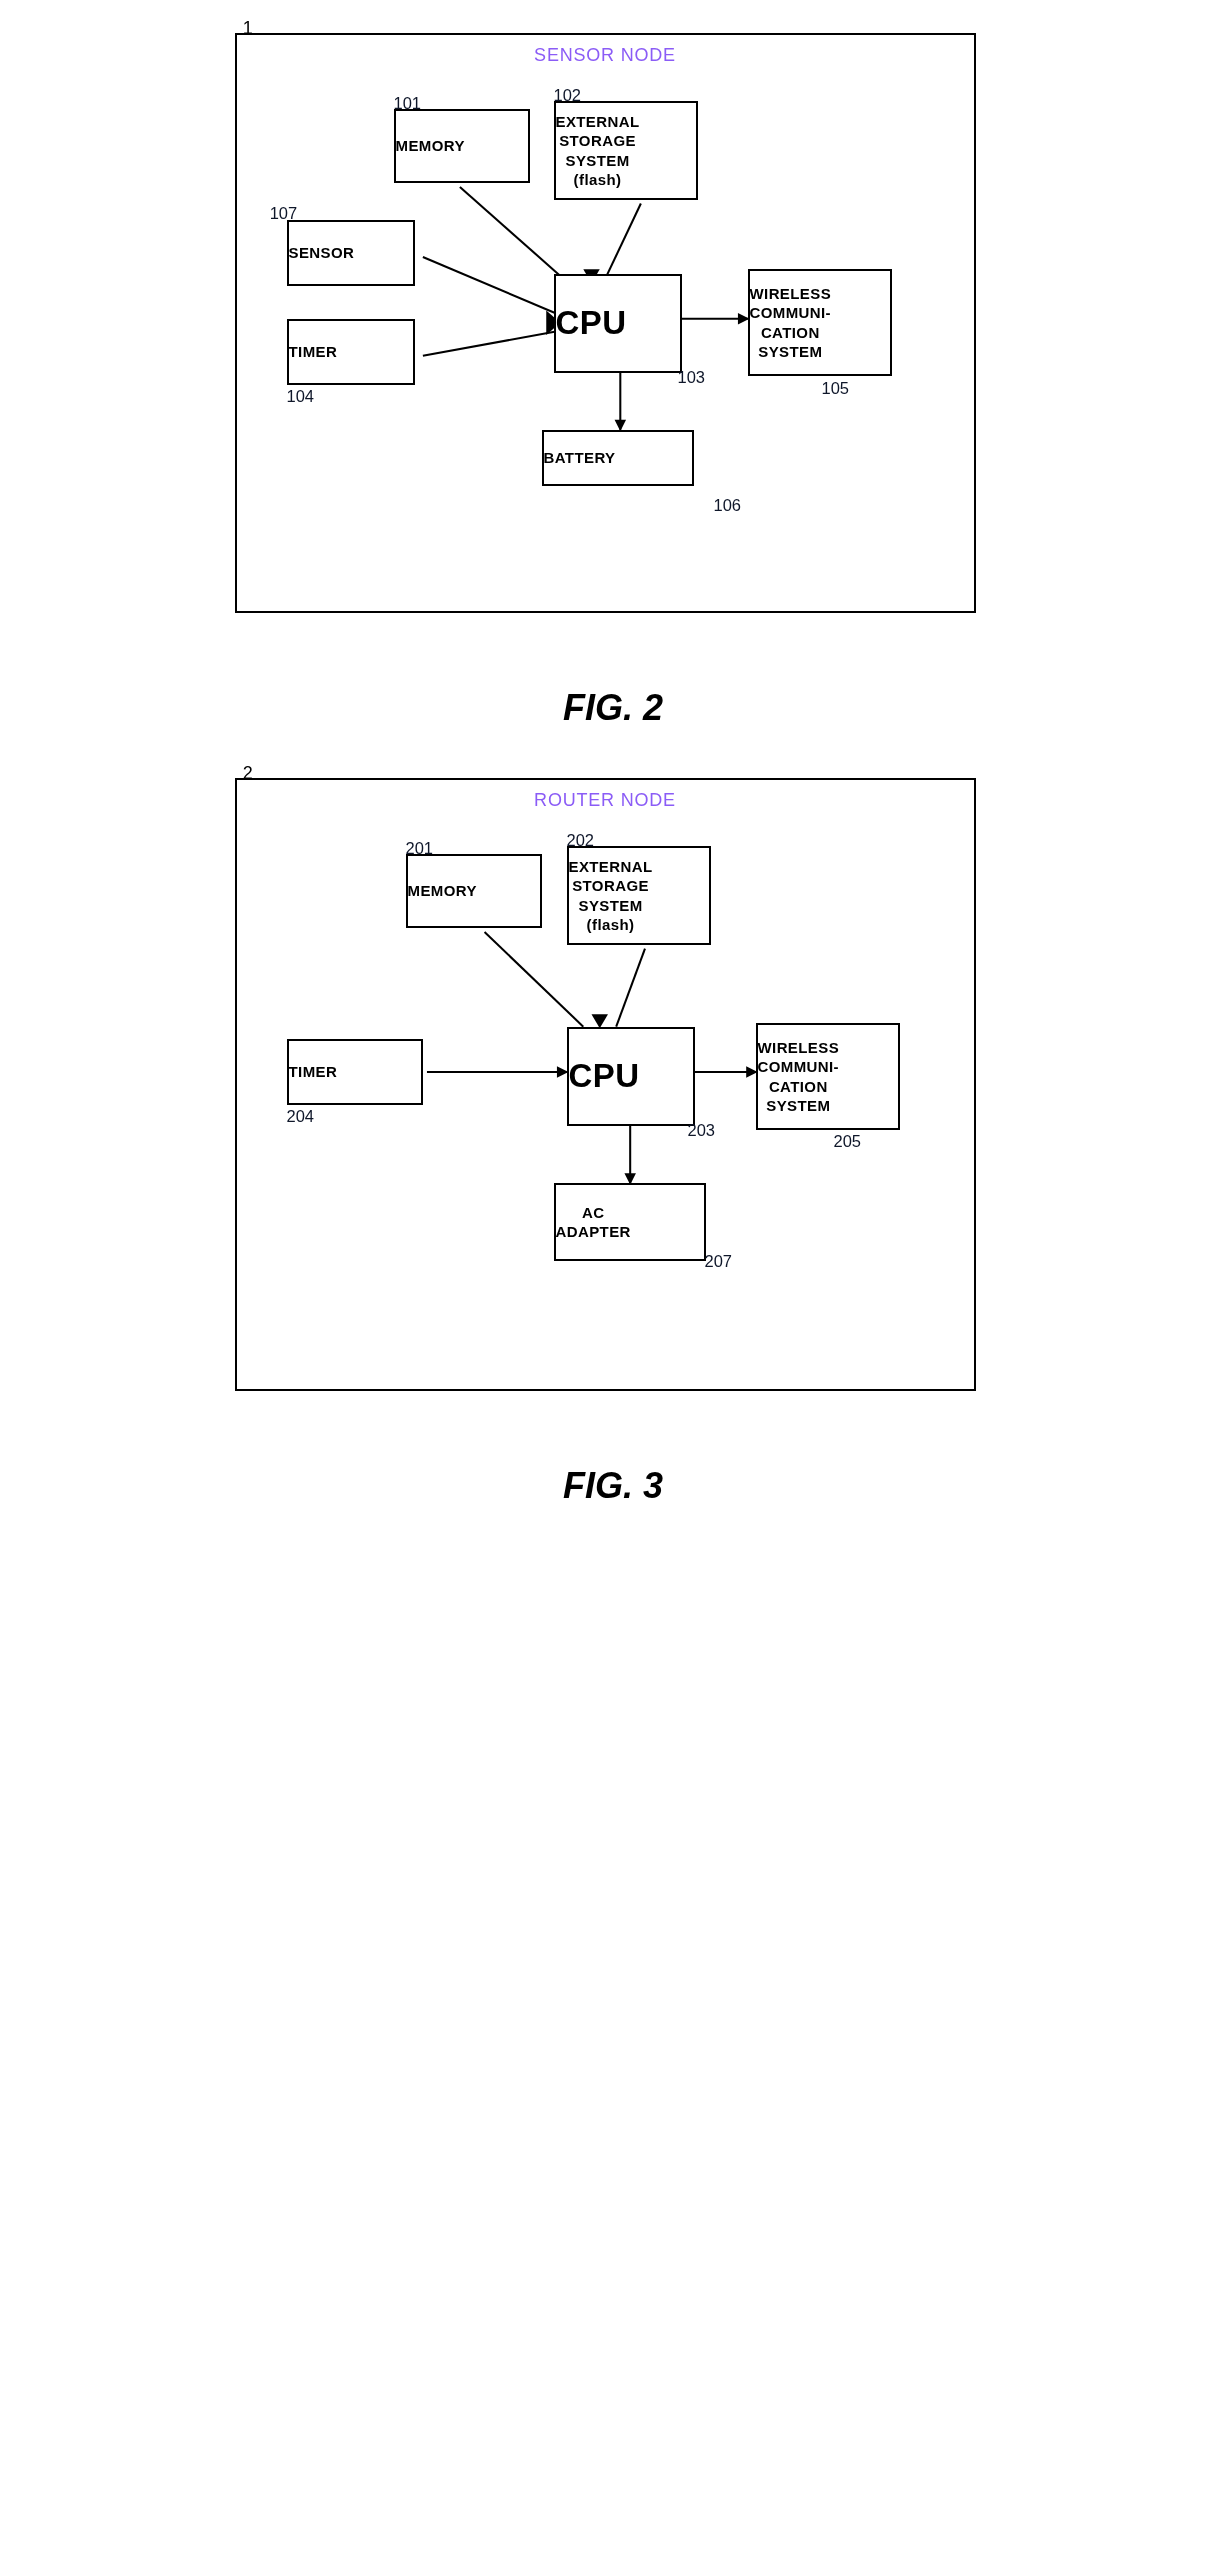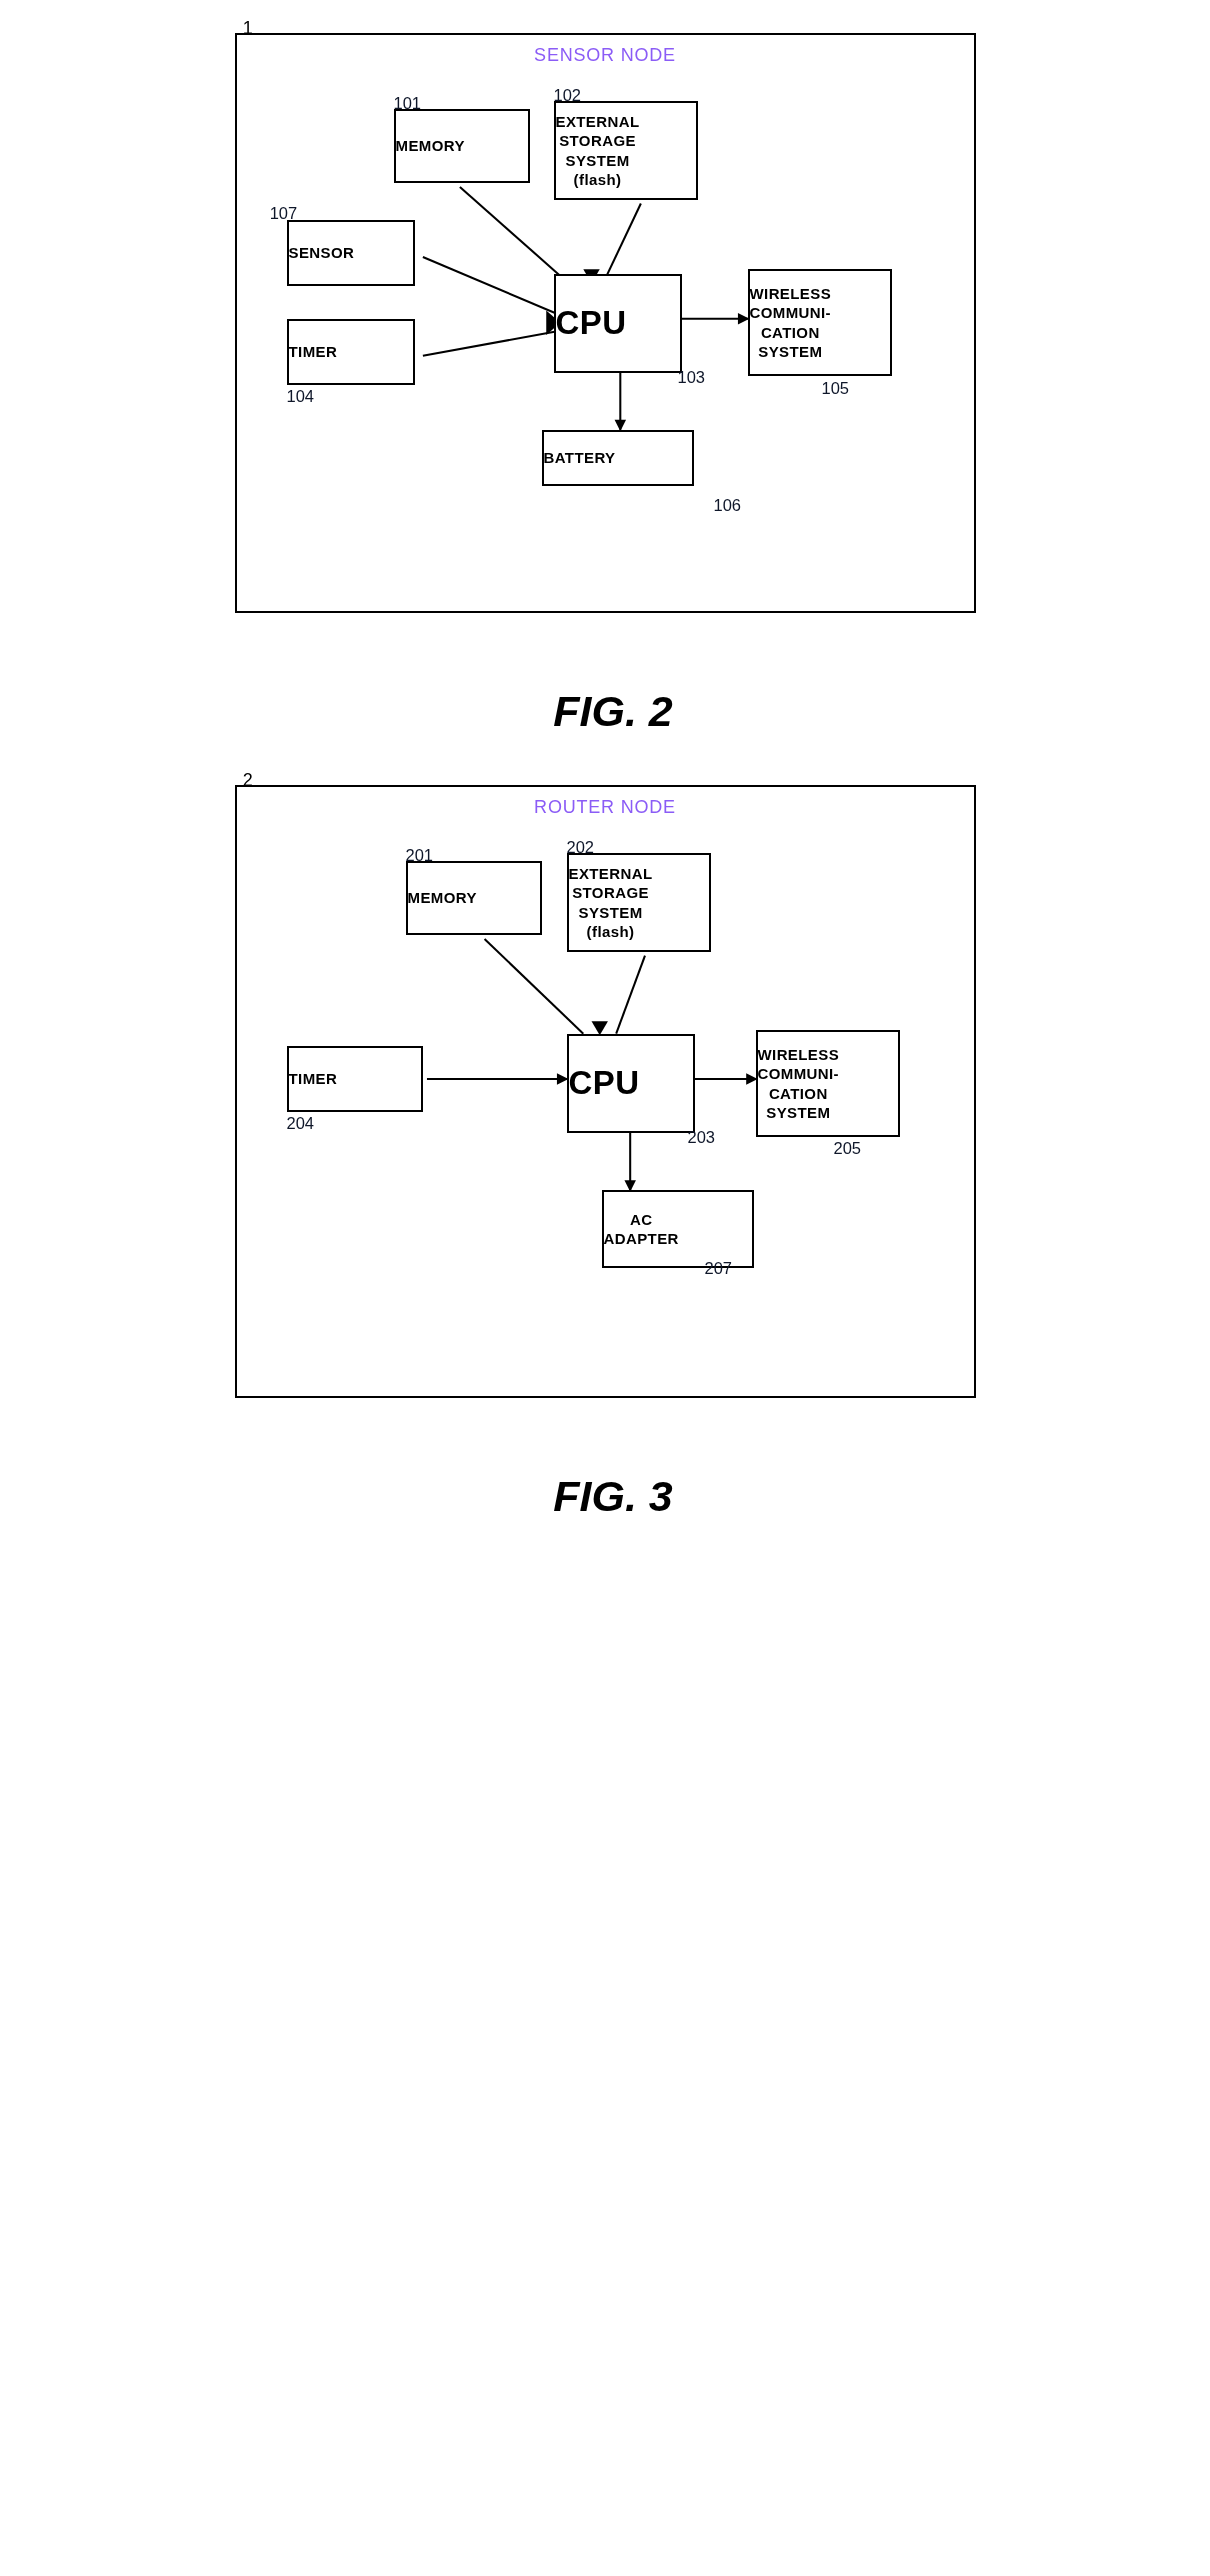--- a/index.html
+++ b/index.html
@@ -92,21 +92,21 @@
       top: 0;
       left: 0;
       width: 100%;
       height: 100%;
       pointer-events: none;
     }
 
     
     .fig-caption {
       text-align: center;
-      font-size: 43px;
+      font-size: 36px;
       font-style: italic;
       font-weight: bold;
       color: #000;
       margin: 25px 0 49px 16px;
     }
 
     
     .fig3-diagram {
       width: 100%;
       height: 543px;
@@ -245,21 +245,21 @@
           <span class="ref-label" style="left:25px; top:286px;">204</span>
 
           <div class="block" style="left:494px; top:202px; width:144px; height:107px;">
             <span style="white-space:pre-line;">WIRELESS
 COMMUNI-
 CATION
 SYSTEM</span>
           </div>
           <span class="ref-label" style="left:572px; top:311px;">205</span>
 
-          <div class="block" style="left:292px; top:362px; width:152px; height:78px;margin-left:48px;">
+          <div class="block" style="left:292px; top:362px; width:152px; height:78px;">
             <span style="white-space:pre-line;">AC
 ADAPTER</span>
           </div>
           <span class="ref-label" style="left:443px; top:431px;">207</span>
 
         </div>
       </div>
     </div>
   </div>
 

